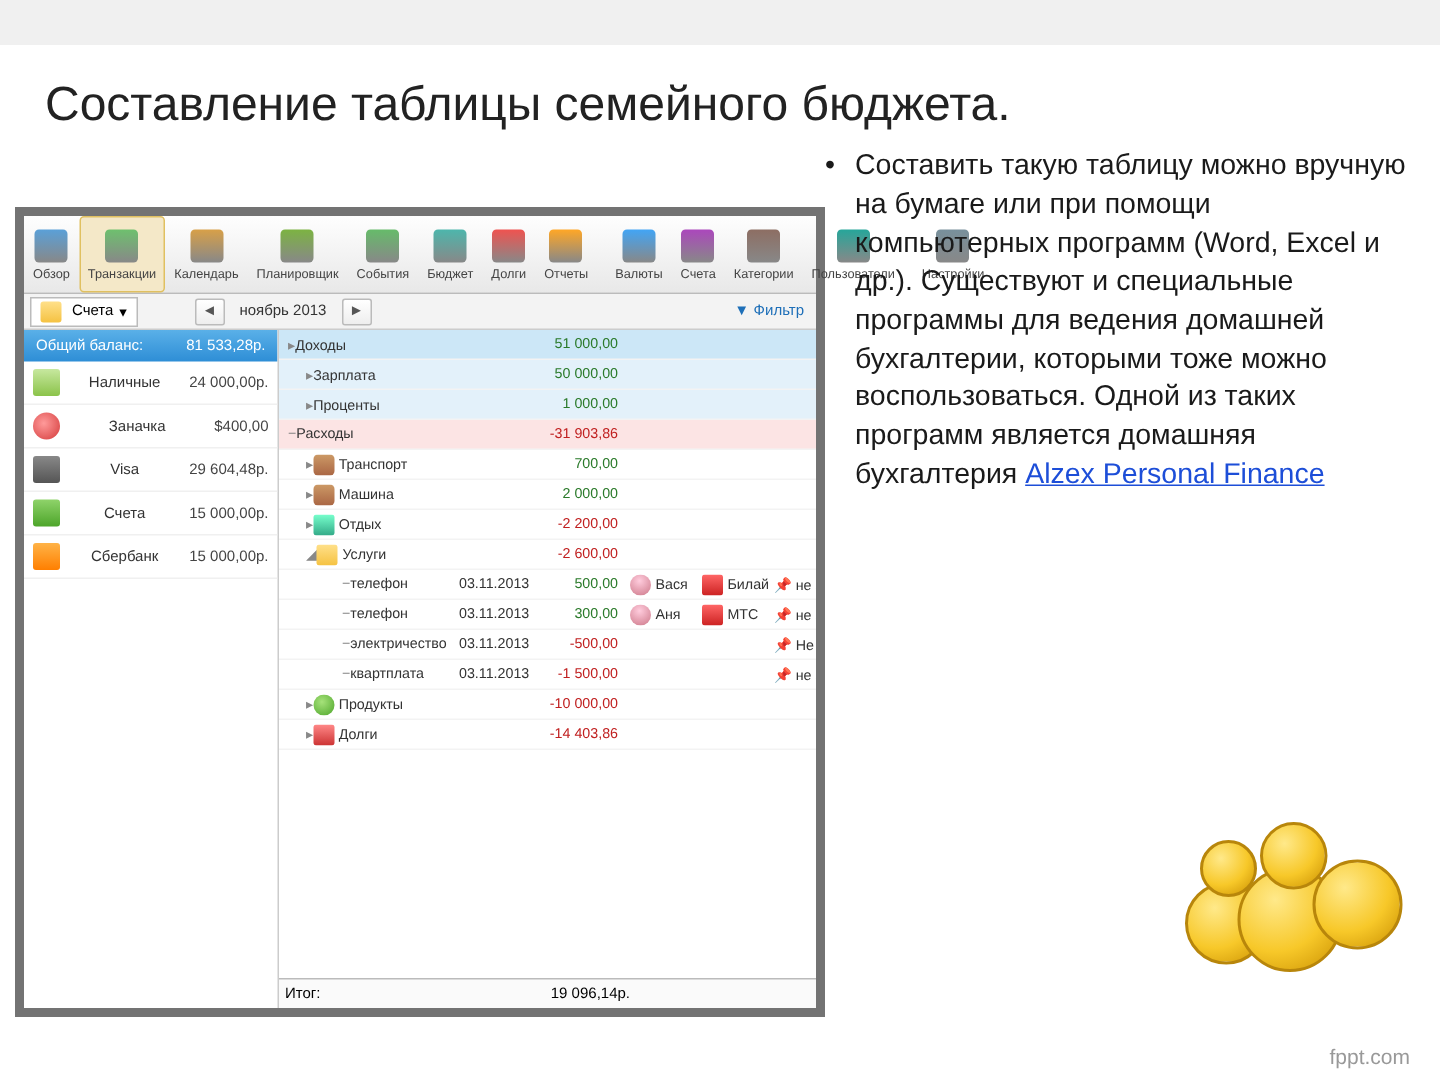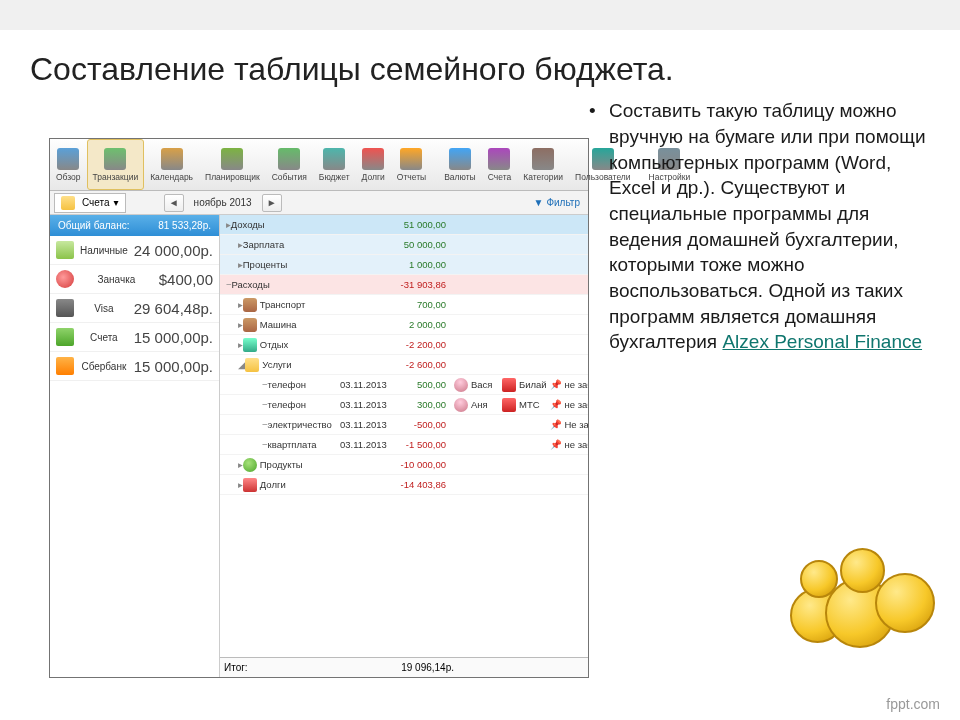--- a/index.html
+++ b/index.html
@@ -1,20 +1,20 @@
 <!DOCTYPE html>
 <html><head>
 <meta charset="utf-8">
 <style>
   * { box-sizing: border-box; margin: 0; padding: 0; }
   body { width: 960px; height: 720px; font-family: Arial, sans-serif; background: #fff; overflow: hidden; position: relative; }
   .slide-title-bar { background: #f0f0f0; height: 30px; }
   .slide-title { font-size: 32px; font-weight: 400; color: #222; padding: 20px 0 0 30px; line-height: 1.2; }
   .content-wrap { display: flex; padding: 10px 10px 0 10px; }
-  .app-window { width: 540px; height: 540px; border: 1px solid #737373; background: #f7f7f7; font-size: 10px; margin-top: 40px; margin-left: 39px; }
+  .app-window { width: 540px; height: 540px; border: 6px solid #737373; background: #f7f7f7; font-size: 10px; margin-top: 40px; }
   .text-col { flex: 1; padding: 0 10px 0 20px; font-size: 19px; line-height: 1.35; color: #1a1a1a; position: relative; }
   .text-col .bullet { position: absolute; left: 0; top: 0; }
   .watermark { position: absolute; right: 20px; bottom: 8px; color: #999; font-size: 14px; }
   .coins { position: absolute; right: 10px; bottom: 30px; width: 160px; height: 110px; }
   .coin { position: absolute; border-radius: 50%; background: radial-gradient(circle at 35% 30%, #ffe98a, #f7c829 55%, #c98f00); border: 2px solid #b8860b; }
   .c1 { width: 55px; height: 55px; bottom: 5px; left: 10px; }
   .c2 { width: 70px; height: 70px; bottom: 0; left: 45px; }
   .c3 { width: 60px; height: 60px; bottom: 15px; left: 95px; }
   .c4 { width: 45px; height: 45px; bottom: 55px; left: 60px; }
   .c5 { width: 38px; height: 38px; bottom: 50px; left: 20px; }
@@ -32,21 +32,21 @@
   .period { font-size: 10px; color: #333; padding: 0 6px; }
   .filter-btn { margin-left: auto; display: inline-flex; align-items: center; gap: 3px; color: #1e6fb8; cursor: pointer; padding: 0 4px; }
 
   .app-body { display: flex; height: calc(100% - 52px - 24px); }
   .sidebar { width: 170px; border-right: 1px solid #ccc; background: #fff; overflow: hidden; text-align: center; }
   .side-header { background: linear-gradient(#5ab0e8,#2e8ed6); color: #fff; padding: 5px 8px; font-size: 10px; display: flex; justify-content: space-between; align-items: center; }
   .side-row { display: flex; align-items: center; padding: 5px 6px; border-bottom: 1px solid #f0f0f0; gap: 6px; }
   .side-row.sel { background: #eaf4fc; }
   .side-ic { width: 18px; height: 18px; flex-shrink: 0; }
   .side-name { flex: 1; color: #333; }
-  .side-amt { color: #444; font-size: 15px; }
+  .side-amt { color: #444; font-size: 10px; }
 
   .main-grid { flex: 1; background: #fff; overflow: hidden; display: flex; flex-direction: column; }
   .grid-header { display: flex; background: linear-gradient(#f8f8f8,#ececec); border-bottom: 1px solid #ccc; font-size: 9px; color: #555; height: 20px; align-items: center; }
   .gh { padding: 0 4px; border-right: 1px solid #ddd; }
   .col-desc { width: 116px; }
   .col-date { width: 58px; }
   .col-sum { width: 56px; text-align: right; }
   .col-mem { width: 48px; }
   .col-agent { width: 48px; }
   .col-tag { flex: 1; }
@@ -74,21 +74,21 @@
   .i-sber{background:linear-gradient(#ffb347,#ff7f00);border-radius:2px}
   .i-folder{background:linear-gradient(#ffe08a,#f5c242);border-radius:2px}
   .i-car{background:linear-gradient(#c96,#a64);border-radius:3px}
   .i-palm{background:linear-gradient(#7fc,#3a8);border-radius:2px}
   .i-phone{background:linear-gradient(#aeb,#6b8);border-radius:2px}
   .i-home{background:linear-gradient(#cde,#79a);border-radius:2px}
   .i-apple{background:radial-gradient(circle at 40% 35%,#a6e27a,#4da52a);border-radius:50%}
   .i-red{background:linear-gradient(#f88,#c33);border-radius:2px}
   .i-user{background:radial-gradient(circle at 45% 30%,#fcd,#c78);border-radius:50%}
   .i-logo{background:linear-gradient(#f66,#c22);border-radius:2px}
-  a.ref{color:#0f766e;text-decoration:underline}
+  a.ref{color:#1d4ed8;text-decoration:underline}
 </style>
 </head>
 <body>
 
 <div class="slide-title-bar"></div>
 <h1 class="slide-title">Составление таблицы семейного бюджета.</h1>
 
 <div class="content-wrap">
 
   <div class="app-window">

